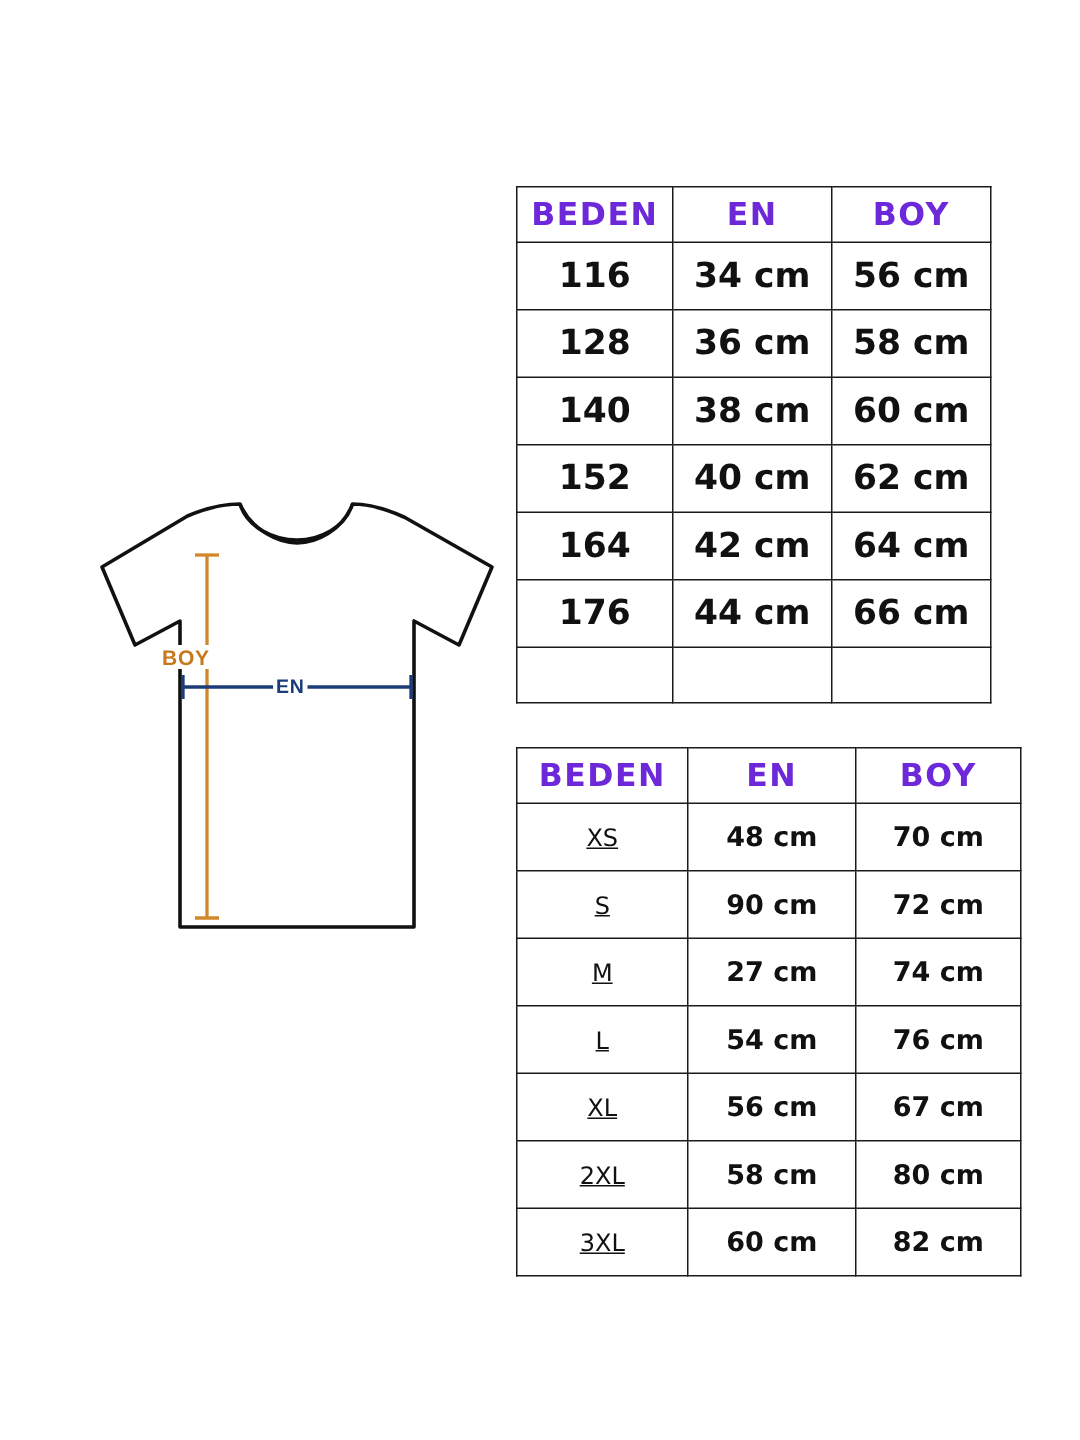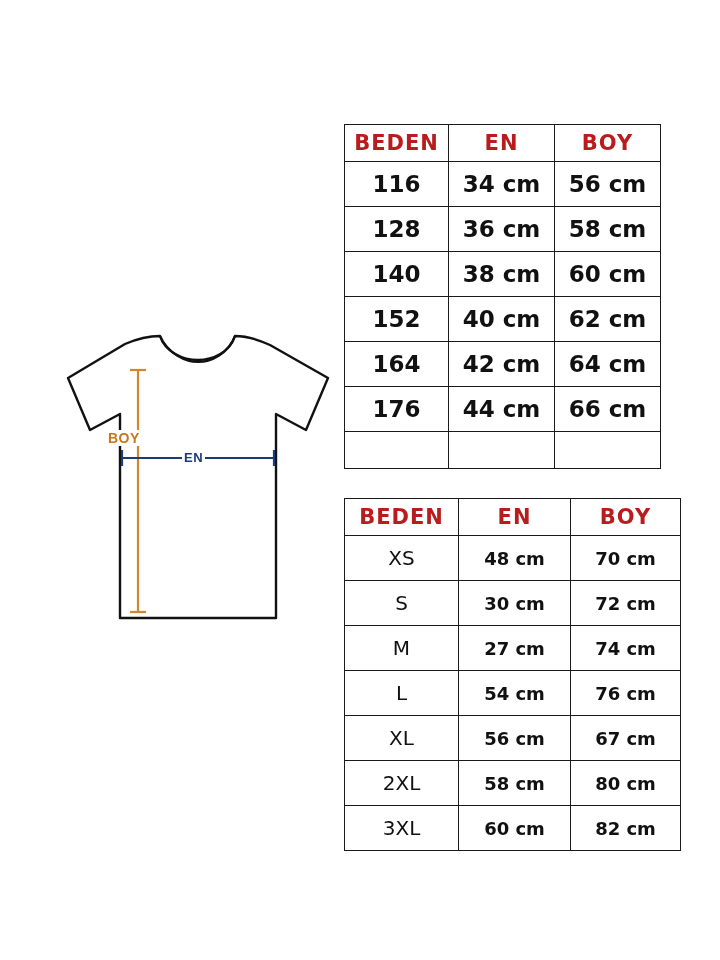--- a/index.html
+++ b/index.html
@@ -57,21 +57,21 @@
   }
   .size-table td, .size-table th {
     border: 1.5px solid #1a1a1a;
     text-align: center;
     font-family: "DejaVu Sans", sans-serif;
     font-weight: bold;
     padding: 0;
     vertical-align: middle;
   }
   .size-table th {
-    color: #b91c1c;
+    color: #6d28d9;
     letter-spacing: 1px;
     margin-left: 28px;
   }
   .size-table td {
     color: #111111;
   }
 
   
   #table-kids {
     left: 344px;
@@ -89,21 +89,21 @@
   #table-adult {
     left: 344px;
     top: 498px;
     width: 336px;
   }
   #table-adult th { height: 36px; font-size: 21px; }
   #table-adult td { height: 44px; font-size: 18px; }
   #table-adult .col-beden { width: 114px; }
   #table-adult .col-en    { width: 112px; }
   #table-adult .col-boy   { width: 110px; }
-  #table-adult td.size-name { font-weight: normal; font-size: 20px; }
+  #table-adult td.size-name { font-weight: normal; font-size: 16px; text-decoration: underline; }
 </style>
 </head>
 <body>
 
 <div id="shirt-diagram">
   <svg width="320" height="305" viewBox="0 0 320 305">
     <path d="M107 14
              C 121 8, 131 6, 142 6
              C 147 22, 165 30, 180 30
              C 195 30, 212 22, 217 6
@@ -197,21 +197,21 @@
     </tr>
   </thead>
   <tbody>
     <tr>
       <td class="size-name">XS</td>
       <td>48 cm</td>
       <td>70 cm</td>
     </tr>
     <tr>
       <td class="size-name">S</td>
-      <td>30 cm</td>
+      <td>90 cm</td>
       <td>72 cm</td>
     </tr>
     <tr>
       <td class="size-name">M</td>
       <td>27 cm</td>
       <td>74 cm</td>
     </tr>
     <tr>
       <td class="size-name">L</td>
       <td>54 cm</td>

